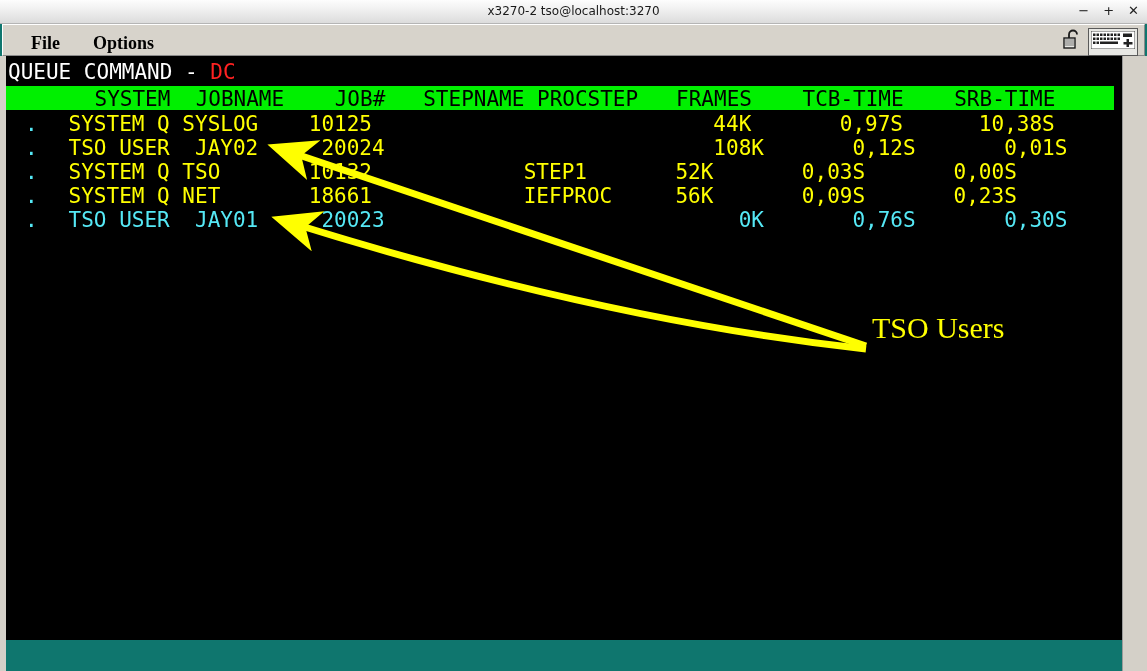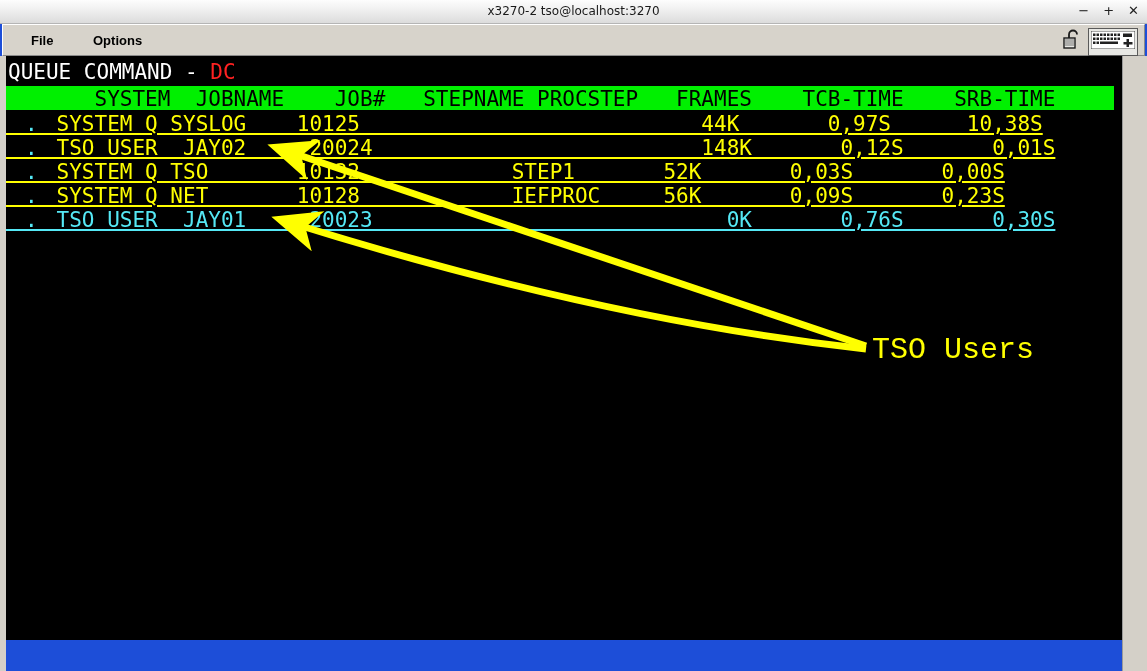--- a/index.html
+++ b/index.html
@@ -5,21 +5,21 @@
   * { box-sizing: border-box; margin: 0; padding: 0; }
   html, body {
     width: 1147px; height: 671px;
     background: #000;
     font-family: "DejaVu Sans Mono", monospace;
     overflow: hidden;
   }
   #app {
     position: relative;
     width: 1147px; height: 671px;
-    background: #1d4ed8;
+    background: #0f766e;
   }
 
   
   .titlebar {
     position: absolute; left: 0; top: 0; width: 1147px; height: 24px;
     background: linear-gradient(to bottom, #fdfdfd 0%, #efefef 45%, #dcdcdc 100%);
     border-bottom: 1px solid #b5b5b5;
   }
   .titlebar .title {
     position: absolute; left: 0; right: 0; top: 4px;
@@ -39,22 +39,22 @@
   
   .menubar {
     position: absolute; left: 2px; top: 24px; width: 1143px; height: 32px;
     background: #d7d3cb;
     border: 1px solid #ffffff;
     border-right-color: #8a8a8a;
     border-bottom-color: #8a8a8a;
   }
   .menu-item {
     position: absolute; top: 8px;
-    font-family: Liberation Sans, sans-serif;
-    font-size: 13px; font-weight: bold; color: #000;
+    font-family: Liberation Serif, serif;
+    font-size: 18px; font-weight: bold; color: #000;
   }
   .menu-file    { left: 28px; }
   .menu-options { left: 90px; text-align: center; }
 
   .tb-icons { position: absolute; right: 6px; top: 3px; display: flex; align-items: center; gap: 6px; }
   .icon-lock, .icon-kbd { display: block; }
   .icon-kbd { border: 1px solid #5a5a5a; background: #e8e8e4; padding: 2px; }
 
   
   .terminal {
@@ -97,34 +97,34 @@
     background: #00f000;
   }
   .hdr-band .scr-text { left: 0; top: 1px; }
 
   
   .row { position: absolute; left: 0; width: 1108px; height: 24px; }
   .row .dot {
     position: absolute; left: 19px; top: 14px;
     width: 4px; height: 8px;
   }
-  .row .cells { position: absolute; left: 0; top: 0; text-decoration: underline; }
+  .row .cells { position: absolute; left: 12px; top: 0; }
 
   
   .reply-label { left: 2px; top: 606px; }
   .reply-cursor {
     position: absolute; left: 118px; top: 611px;
     width: 14px; height: 23px; background: #ff0000;
   }
 
   
   .annot { position: absolute; left: 0; top: 0; width: 1147px; height: 671px; pointer-events: none; }
   .annot-label {
-    position: absolute; left: 872px; top: 333px;
-    font-family: Liberation Mono, monospace;
+    position: absolute; left: 872px; top: 311px;
+    font-family: Liberation Serif, serif;
     font-size: 30px; color: #ffff00; white-space: nowrap;
   }
 </style>
 </head>
 <body>
 
 <div id="app">
 
   <div class="titlebar">
     <div class="title">x3270-2 tso@localhost:3270</div>
@@ -190,31 +190,31 @@
       <div class="scr-text c-black">       SYSTEM  JOBNAME    JOB#   STEPNAME PROCSTEP   FRAMES    TCB-TIME    SRB-TIME</div>
     </div>
 
     <div class="row" style="top:56px">
       <div class="dot scr-text c-cyan" style="top:0px;left:19px;font-size:21px;line-height:24px;width:auto;height:auto">.</div>
       <div class="scr-text cells" style="color:#ffff00">    SYSTEM Q SYSLOG    10125                           44K       0,97S      10,38S</div>
     </div>
 
     <div class="row" style="top:80px">
       <div class="dot scr-text c-cyan" style="top:0px;left:19px;font-size:21px;line-height:24px;width:auto;height:auto">.</div>
-      <div class="scr-text cells" style="color:#ffff00">    TSO USER  JAY02     20024                          148K       0,12S       0,01S</div>
+      <div class="scr-text cells" style="color:#ffff00">    TSO USER  JAY02     20024                          108K       0,12S       0,01S</div>
     </div>
 
     <div class="row" style="top:104px">
       <div class="dot scr-text c-cyan" style="top:0px;left:19px;font-size:21px;line-height:24px;width:auto;height:auto">.</div>
       <div class="scr-text cells" style="color:#ffff00">    SYSTEM Q TSO       10132            STEP1       52K       0,03S       0,00S</div>
     </div>
 
     <div class="row" style="top:128px">
       <div class="dot scr-text c-cyan" style="top:0px;left:19px;font-size:21px;line-height:24px;width:auto;height:auto">.</div>
-      <div class="scr-text cells" style="color:#ffff00">    SYSTEM Q NET       10128            IEFPROC     56K       0,09S       0,23S</div>
+      <div class="scr-text cells" style="color:#ffff00">    SYSTEM Q NET       18661            IEFPROC     56K       0,09S       0,23S</div>
     </div>
 
     <div class="row" style="top:152px">
       <div class="dot scr-text c-cyan" style="top:0px;left:19px;font-size:21px;line-height:24px;width:auto;height:auto">.</div>
       <div class="scr-text cells" style="color:#55e8f5">    TSO USER  JAY01     20023                            0K       0,76S       0,30S</div>
     </div>
 
     <div class="scr-text c-white reply-label">REPLY - </div>
     <div class="reply-cursor"></div>
 

